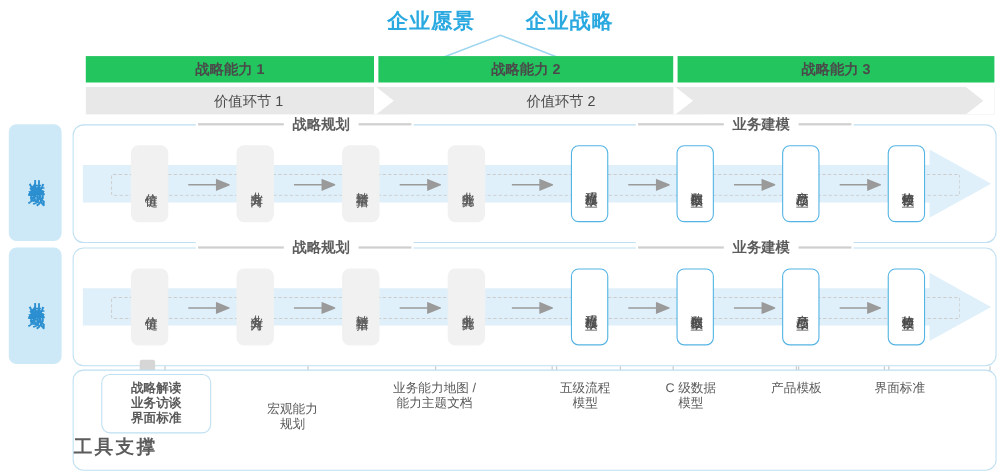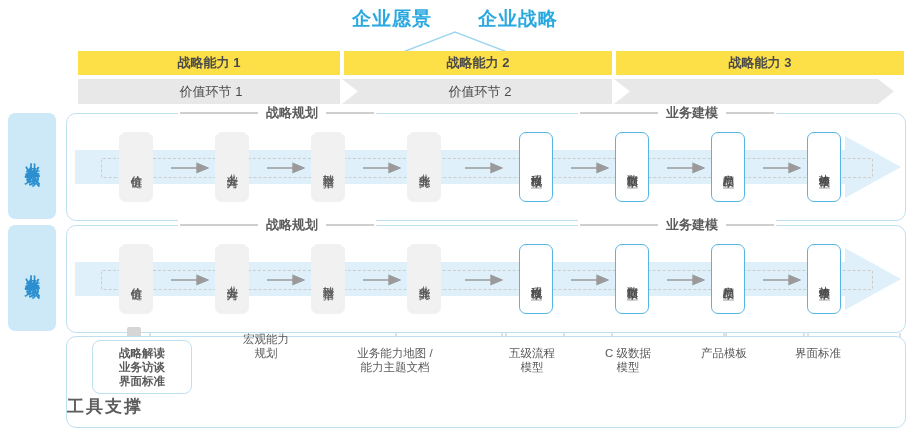--- a/index.html
+++ b/index.html
@@ -20,32 +20,32 @@
   }
   .vee{
     position:absolute;left:401px;top:30px;width:108px;height:22px;
     overflow:hidden;
   }
   .vee svg{display:block;}
 
   
   .cap-row{position:absolute;left:78px;top:51px;width:826px;height:24px;display:flex;gap:4px;}
   .cap-cell{
-    background:#fde047;color:#4a4a4a;font-size:13px;font-weight:bold;
+    background:#22c55e;color:#4a4a4a;font-size:13px;font-weight:bold;
     display:flex;align-items:center;justify-content:center;
   }
   .cap-1{width:262px;}
   .cap-2{width:268px;}
   .cap-3{width:288px;}
 
   
   .vc-row{position:absolute;left:78px;top:79px;width:826px;height:25px;}
   .vc-bg{position:absolute;inset:0;background:#e8e8e8;}
   .vc-labels{position:absolute;inset:0;display:flex;}
-  .vc-cell{display:flex;align-items:center;justify-content:center;font-size:13px;color:#4a4a4a;}
+  .vc-cell{display:flex;align-items:center;justify-content:center;font-size:13px;color:#4a4a4a;padding-left:15px;}
   .vc-1{width:266px;}
   .vc-2{width:272px;}
   .vc-3{width:288px;}
   .vc-notch{position:absolute;top:0;height:25px;width:26px;overflow:hidden;}
   .vc-notch svg{display:block;}
 
   
   .side{
     position:absolute;left:8px;width:48px;
     background:#cde9f8;border-radius:7px;
@@ -373,21 +373,21 @@
   <div class="footer">
     <div class="footer-title">工具支撑</div>
   </div>
 
   <div class="toolbox" style="left:92px;width:100px;height:54px;">
     <div>战略解读</div>
     <div>业务访谈</div>
     <div>界面标准</div>
   </div>
 
-  <div class="toollabel" style="left:216px;top:332px;width:100px;font-family:Liberation Serif, serif;">
+  <div class="toollabel" style="left:216px;top:365px;width:100px;font-family:Liberation Serif, serif;">
     <div>宏观能力</div>
     <div>规划</div>
   </div>
   <div class="toollabel" style="left:330px;top:346px;width:130px;">
     <div>业务能力地图 /</div>
     <div>能力主题文档</div>
   </div>
   <div class="toollabel" style="left:486px;top:346px;width:92px;">
     <div>五级流程</div>
     <div>模型</div>

